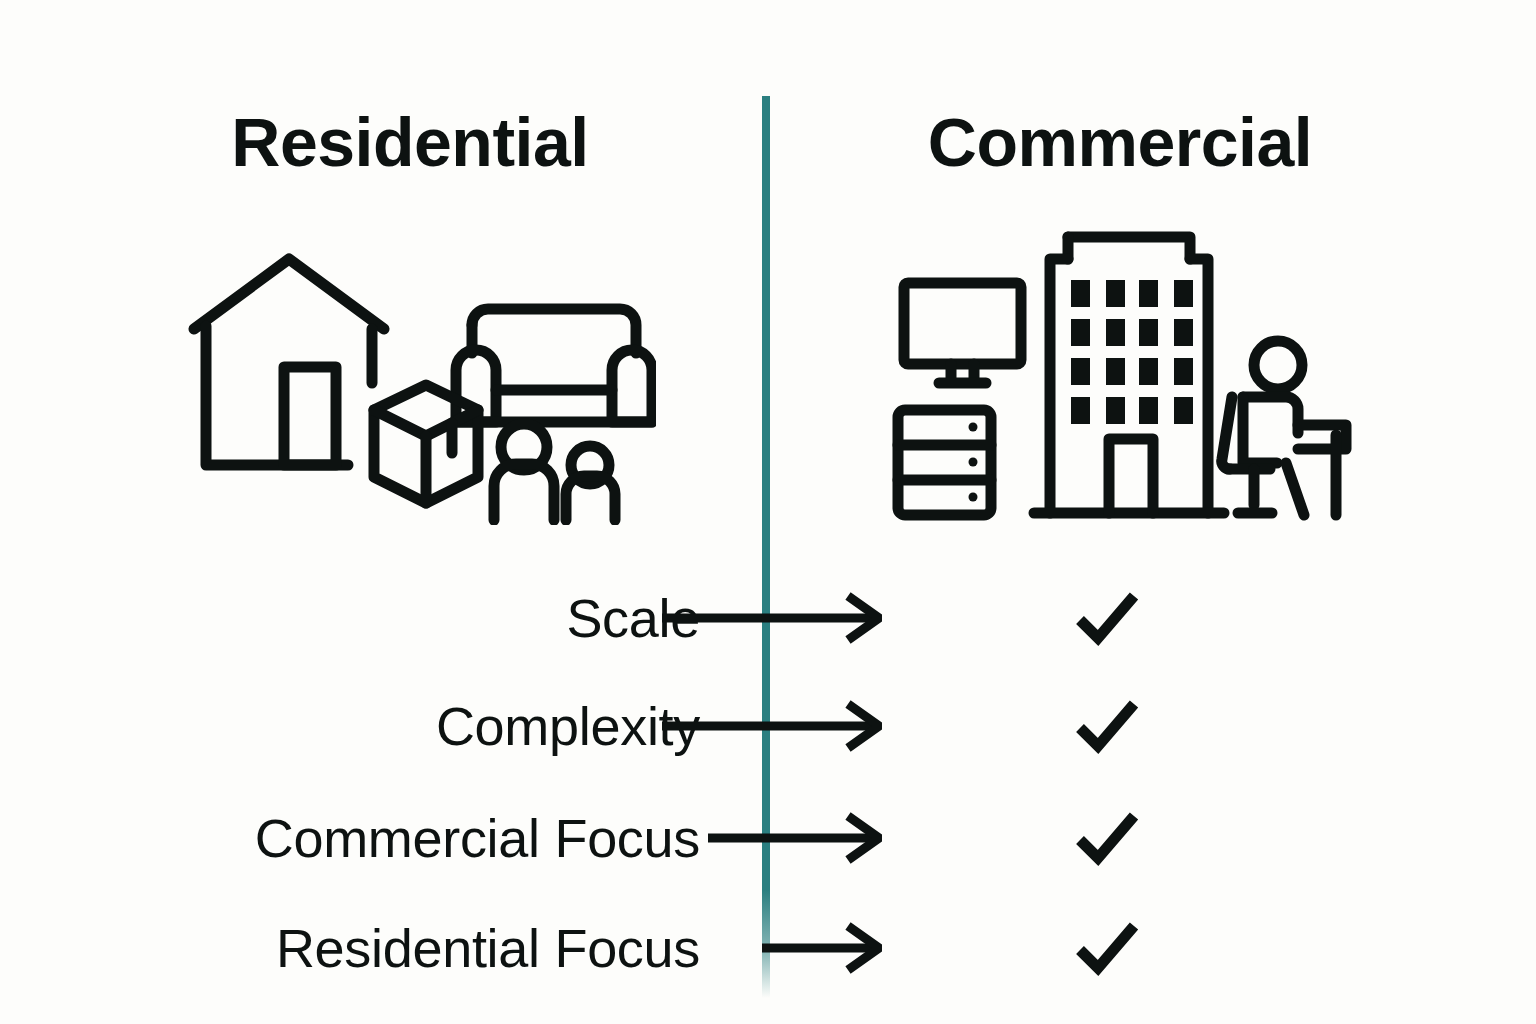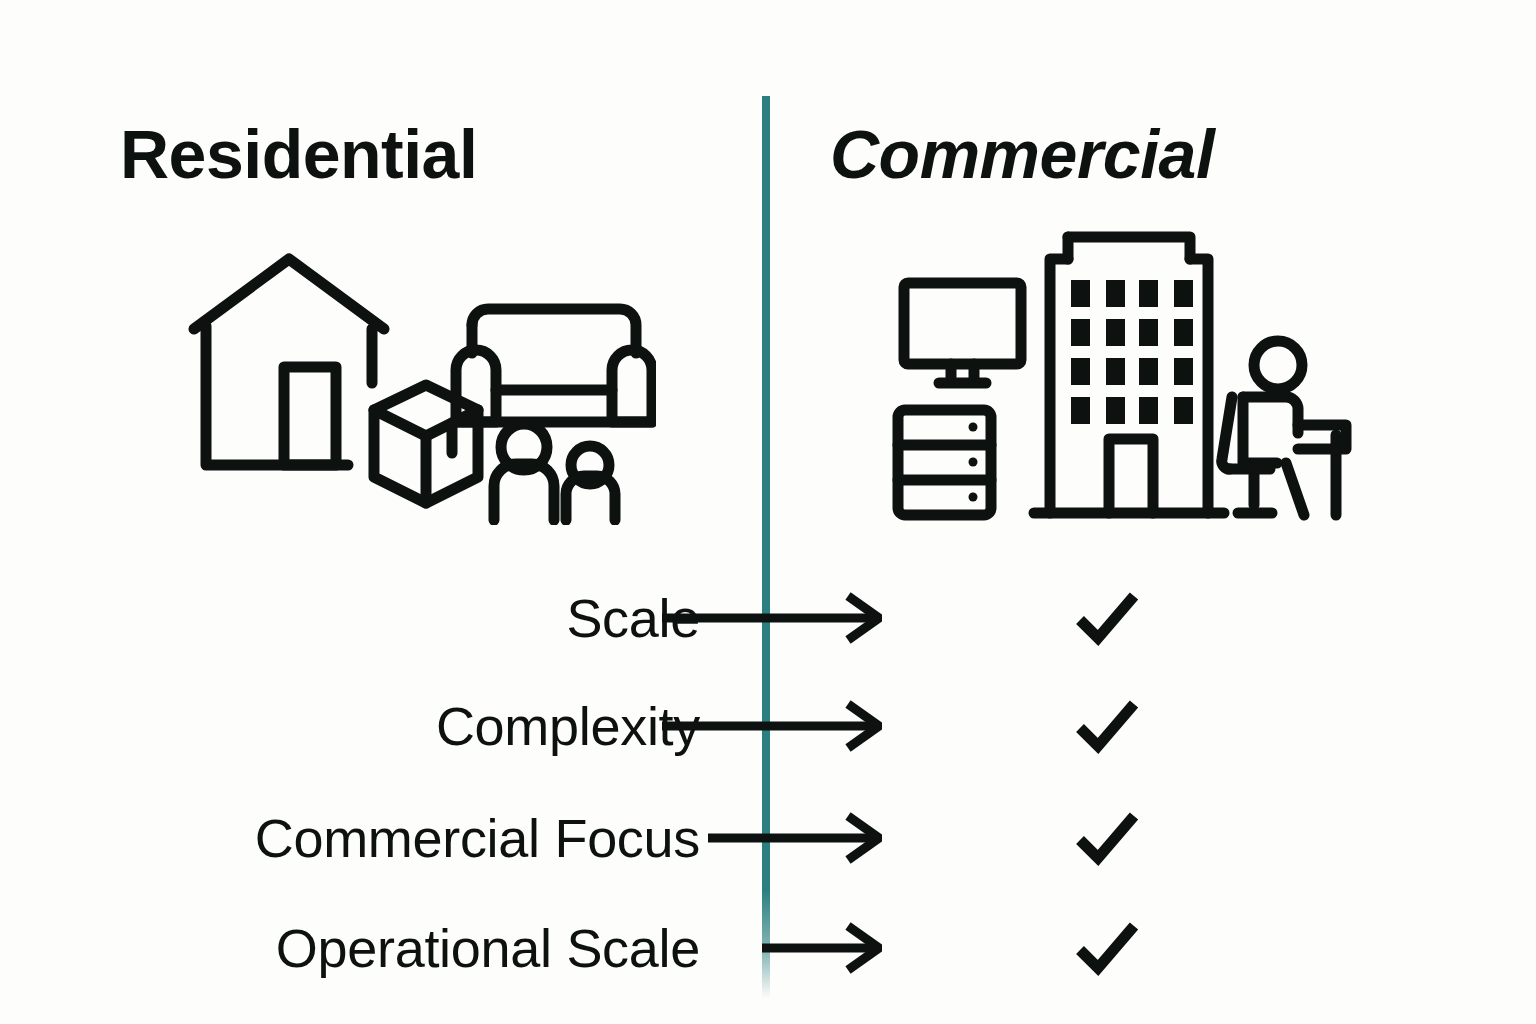--- a/index.html
+++ b/index.html
@@ -15,37 +15,36 @@
     position: relative;
     width: 1536px;
     height: 1024px;
     background: #fdfdfb;
     overflow: hidden;
   }
 
   
   .col-heading {
     position: absolute;
-    top: 120px;
+    top: 108px;
     font-size: 68px;
     font-weight: 700;
     letter-spacing: -0.5px;
     color: #0d1211;
     line-height: 1;
     white-space: nowrap;
-    text-align: left;
+    text-align: center;
   }
   #heading-residential {
     left: 120px;
     width: 580px;
   }
   #heading-commercial {
     left: 830px;
     width: 580px;
-    font-style: italic;
   }
 
   
   #divider {
     position: absolute;
     left: 762px;
     top: 96px;
     width: 8px;
     height: 902px;
     background: linear-gradient(to bottom,
@@ -236,21 +235,21 @@
             <path d="M2 28 H168"></path>
             <path d="M142 6 L173 28 L142 50" fill="none"></path>
           </svg></div>
         <div class="row-check">
           <svg width="74" height="60" viewBox="0 0 74 60" fill="none" stroke="#0d1211" stroke-width="11" stroke-linecap="butt" stroke-linejoin="miter">
             <path d="M10 32 L28 50 L64 8"></path>
           </svg>
         </div>
       </div>
       <div class="row" style="top: 948px;">
-        <div class="row-label">Operational Scale</div>
+        <div class="row-label">Residential Focus</div>
         <div class="row-arrow" style="left: 760px; width: 122px;"><svg width="122" height="56" viewBox="0 0 122 56" fill="none" stroke="#0d1211" stroke-width="9" stroke-linecap="butt" stroke-linejoin="miter">
             <path d="M2 28 H114"></path>
             <path d="M88 6 L119 28 L88 50" fill="none"></path>
           </svg></div>
         <div class="row-check">
           <svg width="74" height="60" viewBox="0 0 74 60" fill="none" stroke="#0d1211" stroke-width="11" stroke-linecap="butt" stroke-linejoin="miter">
             <path d="M10 32 L28 50 L64 8"></path>
           </svg>
         </div>
       </div>

